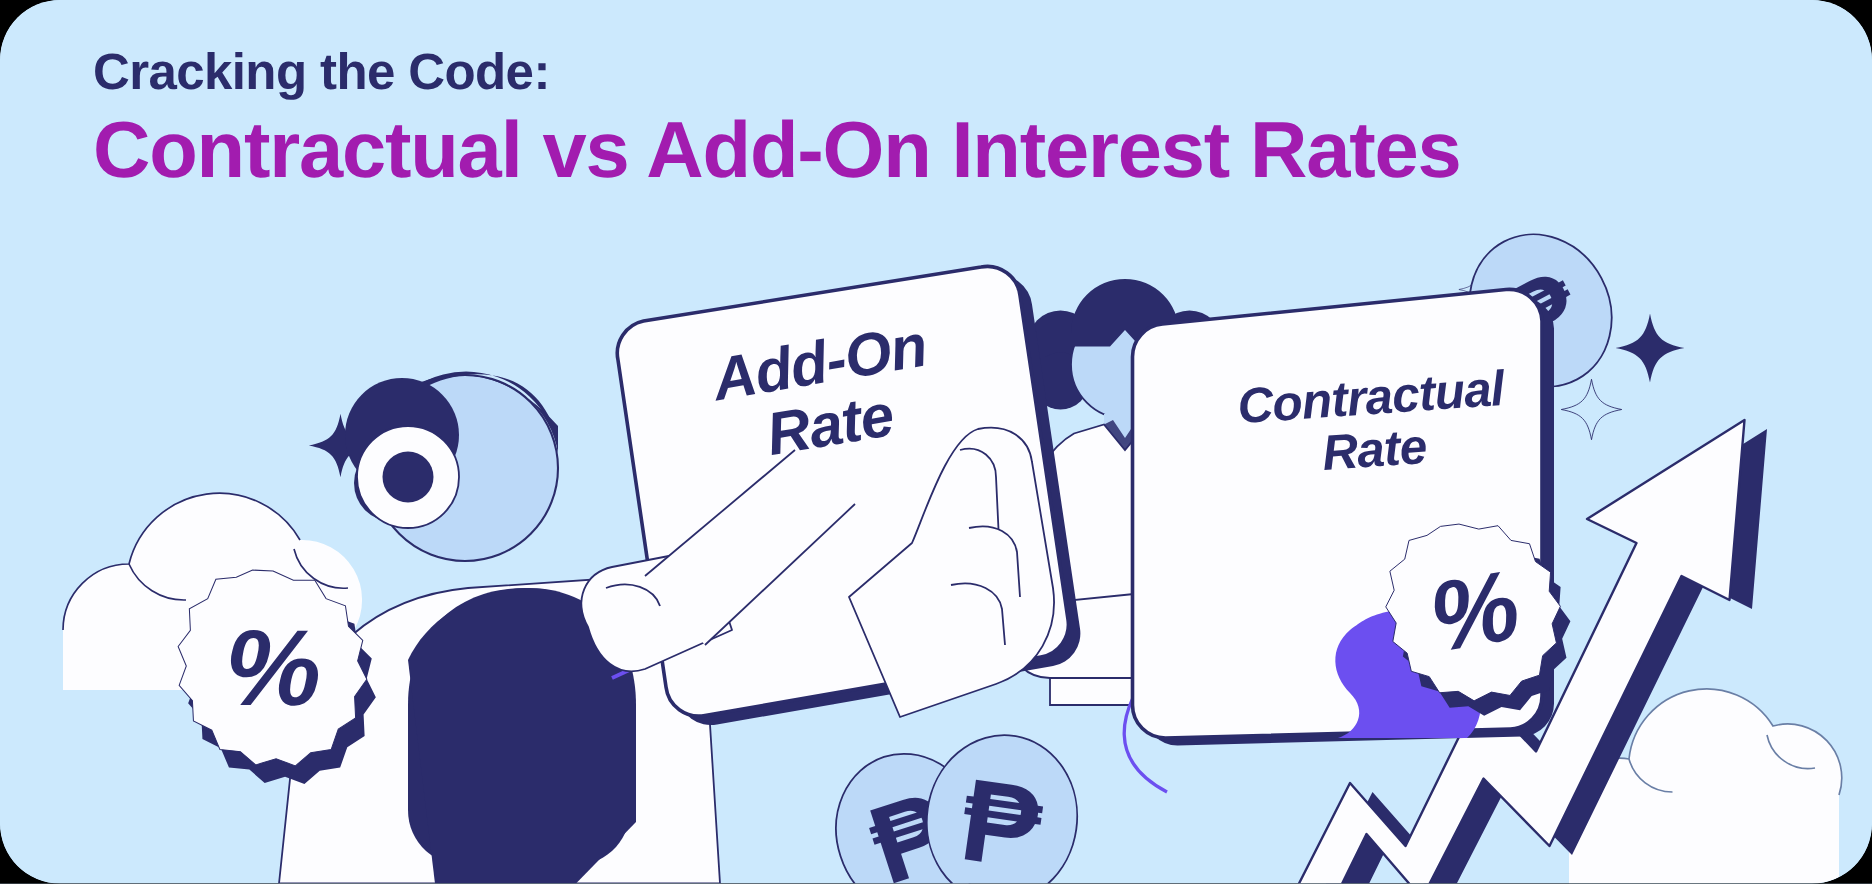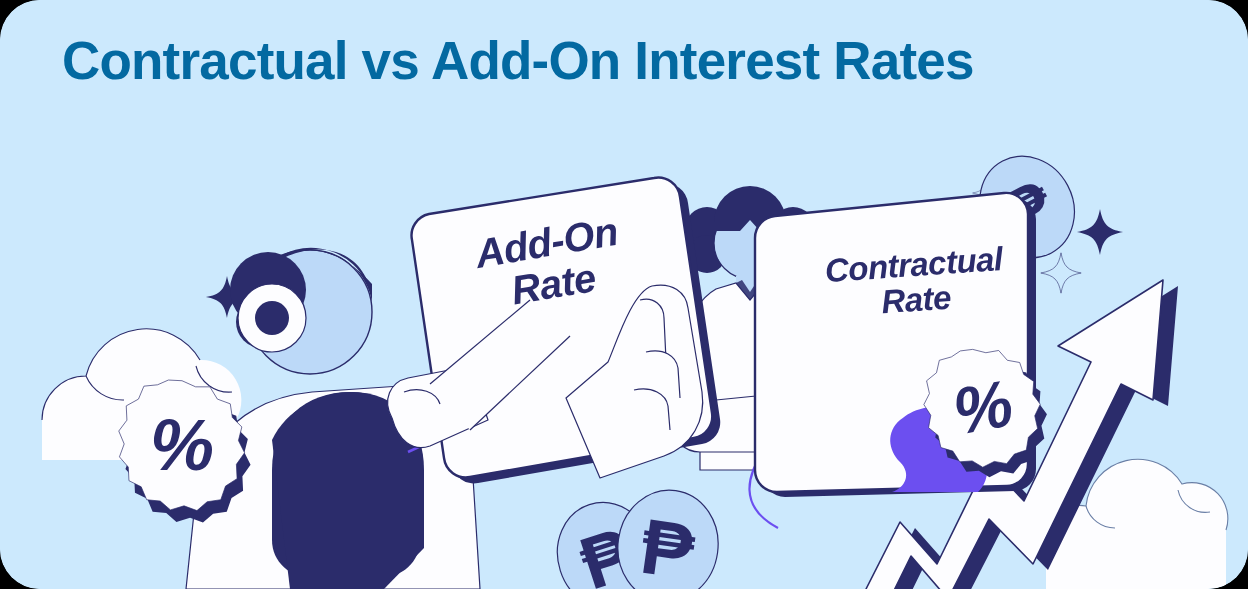--- a/index.html
+++ b/index.html
@@ -38,21 +38,21 @@
     color: #2b2c6b;
     letter-spacing: -0.4px;
     margin: 0;
     white-space: nowrap;
   }
   .headline-main {
     font-family: "Liberation Sans", sans-serif;
     font-weight: bold;
     font-size: 53px;
     line-height: 62px;
-    color: #0369a1;
+    color: #a21caf;
     letter-spacing: -0.8px;
     margin: 0;
     margin-top: 2px;
     white-space: nowrap;
   }
   .card-label {
     position: absolute;
     z-index: 30;
     font-family: "Liberation Sans", sans-serif;
     font-weight: bold;
@@ -299,20 +299,21 @@
       </g>
 
       <g fill="#bcd9f8">
         <path d="M760,500 L760,486 A20,20 0 0 1 784,468 A28,28 0 0 1 836,466
                  A20,20 0 0 1 856,500 Z" opacity="0"></path>
       </g>
     </g>
   </svg>
 
   <div class="headline-wrap">
+    <div class="headline-kicker">Cracking the Code:</div>
     <div class="headline-main">Contractual vs Add-On Interest Rates</div>
   </div>
 
   <div id="addon-label" class="card-label">
     <div>Add-On</div>
     <div>Rate</div>
   </div>
 
   <div id="contractual-label" class="card-label">
     <div>Contractual</div>

